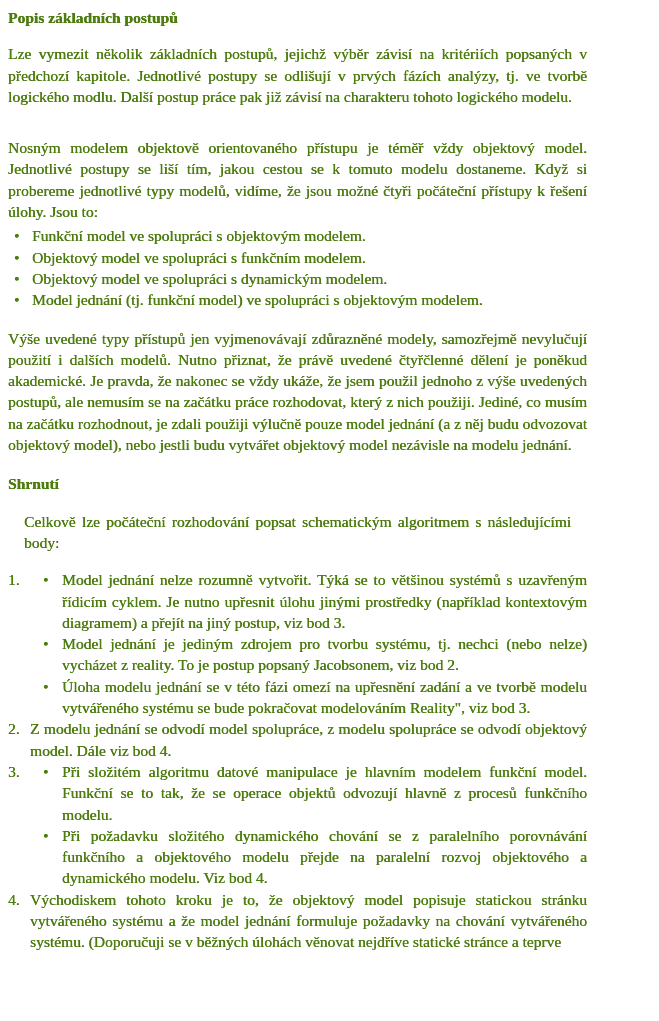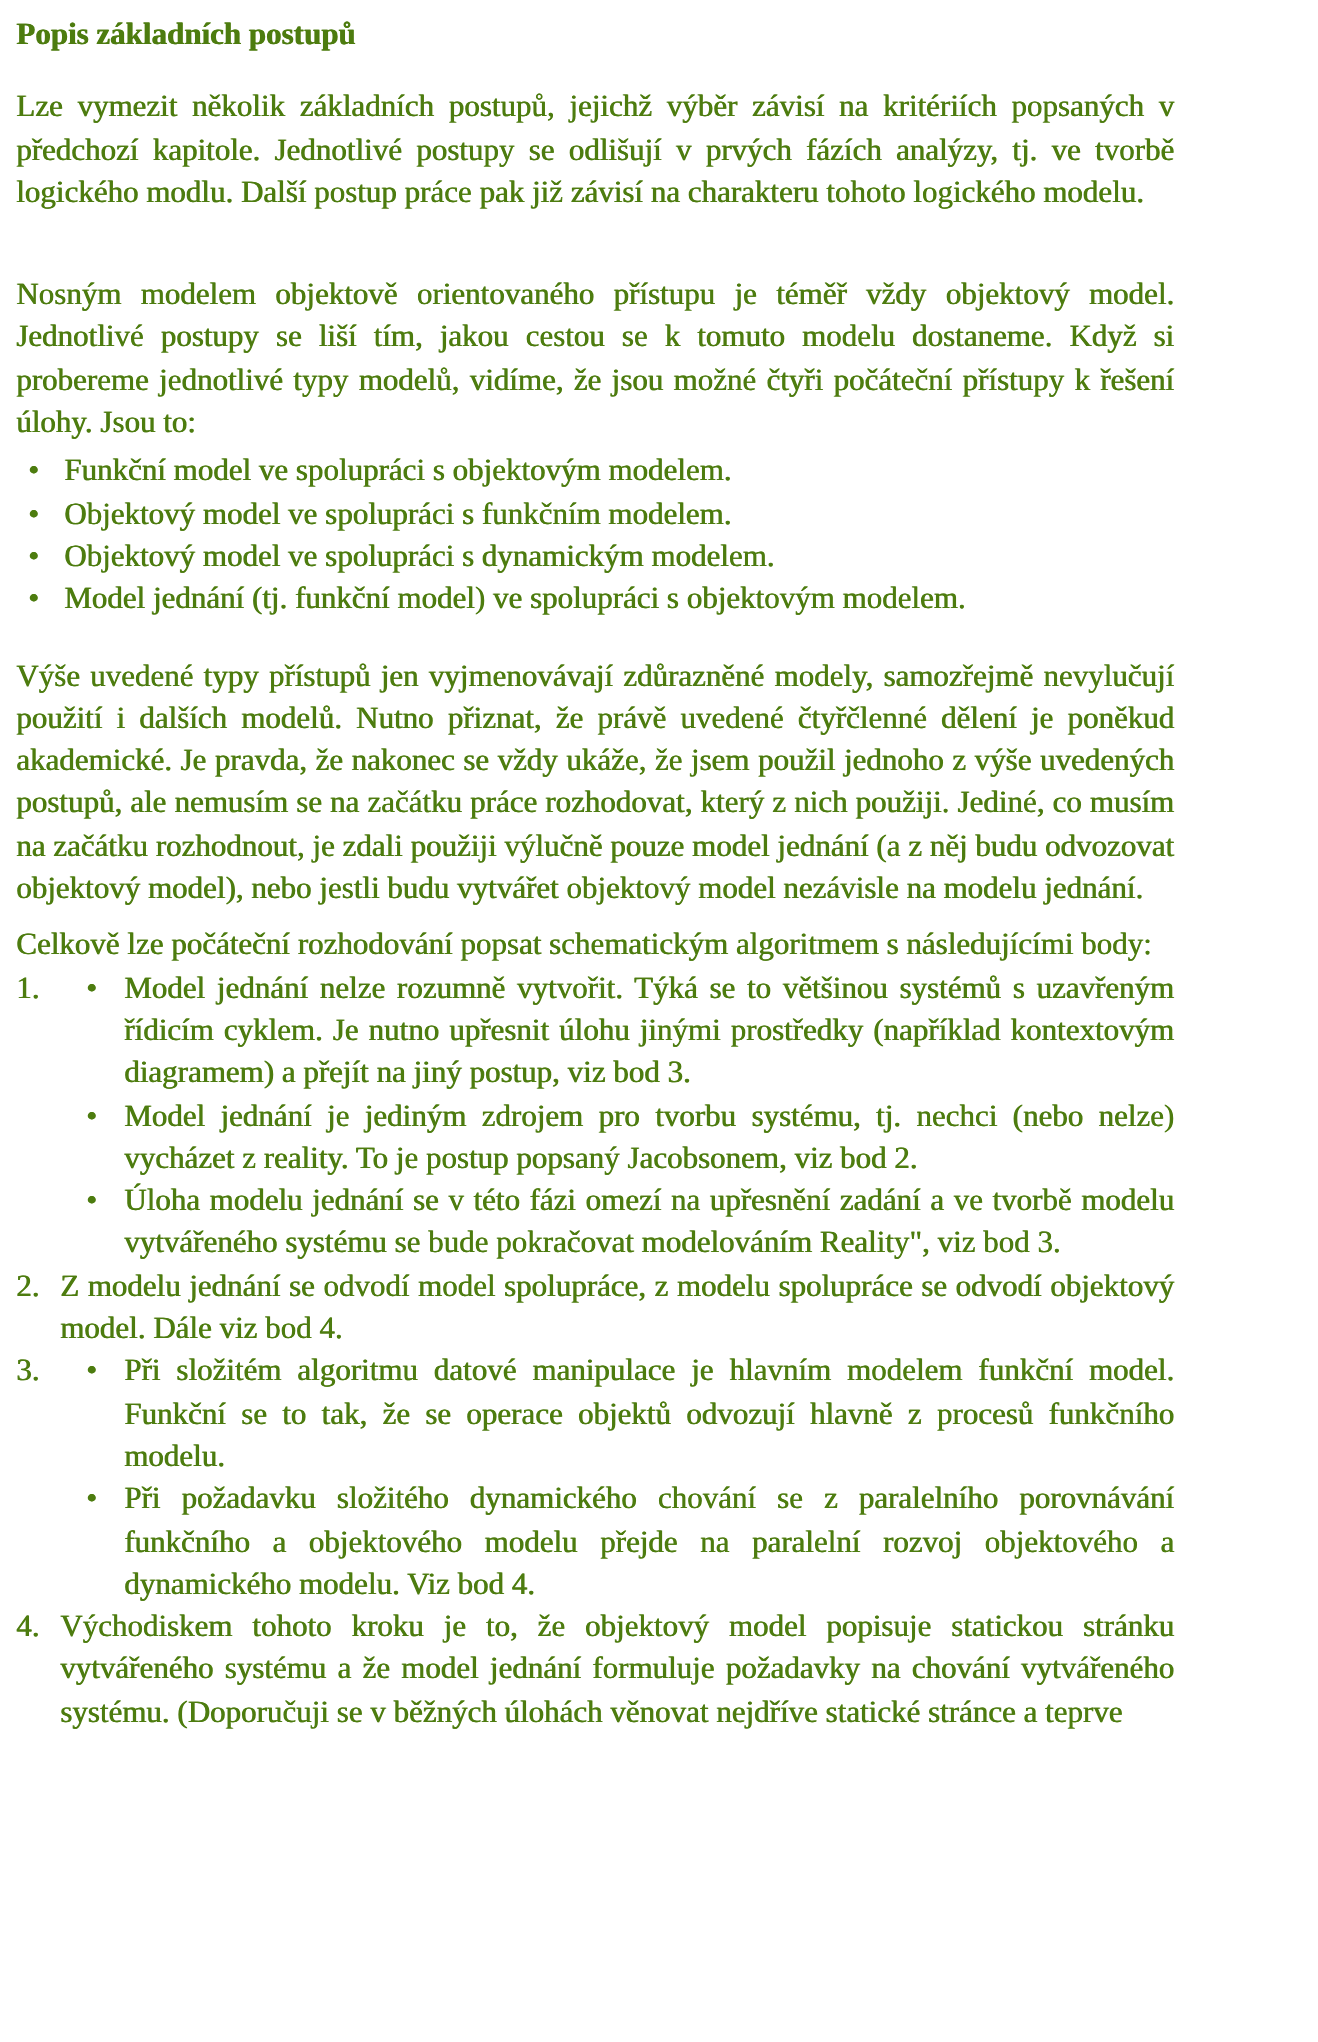--- a/index.html
+++ b/index.html
@@ -33,40 +33,40 @@
   }
   .para {
     margin: 0 0 30px 0;
     text-align: justify;
   }
   .para-tight {
     margin: 0 0 3px 0;
     text-align: justify;
   }
   .para-wide {
-    margin: 0 0 7px 0;
+    margin: 0 0 18px 0;
     text-align: justify;
   }
   .b-list {
     margin: 0 0 17px 0;
   }
   .b-item {
     display: flex;
   }
   .b-item .marker {
     flex: none;
     width: 18px;
     padding-left: 6px;
   }
   .b-item .txt {
     flex: 1;
     text-align: justify;
   }
   .summary-intro {
-    margin: 0;
+    margin: 16px;
     text-align: justify;
   }
   .num-item {
     display: flex;
   }
   .num-item .num {
     flex: none;
     width: 22px;
   }
   .num-body {
@@ -115,20 +115,21 @@
       <span class="txt">Objektový model ve spolupráci s dynamickým modelem.</span>
     </div>
     <div class="b-item">
       <span class="marker">•</span>
       <span class="txt">Model jednání (tj. funkční model) ve spolupráci s objektovým modelem.</span>
     </div>
   </div>
 
   <p class="para-wide">Výše uvedené typy přístupů jen vyjmenovávají zdůrazněné modely, samozřejmě nevylučují použití i dalších modelů. Nutno přiznat, že právě uvedené čtyřčlenné dělení je poněkud akademické. Je pravda, že nakonec se vždy ukáže, že jsem použil jednoho z výše uvedených postupů, ale nemusím se na začátku práce rozhodovat, který z nich použiji. Jediné, co musím na začátku rozhodnout, je zdali použiji výlučně pouze model jednání (a z něj budu odvozovat objektový model),  nebo jestli budu vytvářet objektový model nezávisle na modelu jednání.</p>
 
+  <div class="heading-2">Shrnutí</div>
 
   <p class="summary-intro">Celkově lze počáteční rozhodování popsat schematickým algoritmem s následujícími body:</p>
 
   <div>
 
     <div class="num-item">
       <span class="num">1.</span>
       <div class="num-body">
         <div class="sub-item">
           <span class="marker">•</span>

